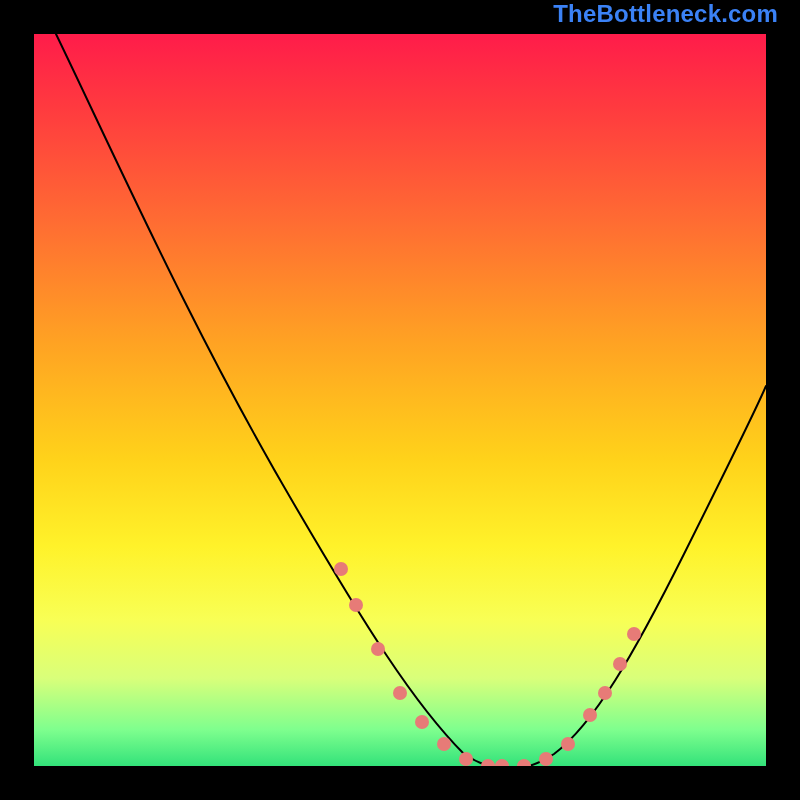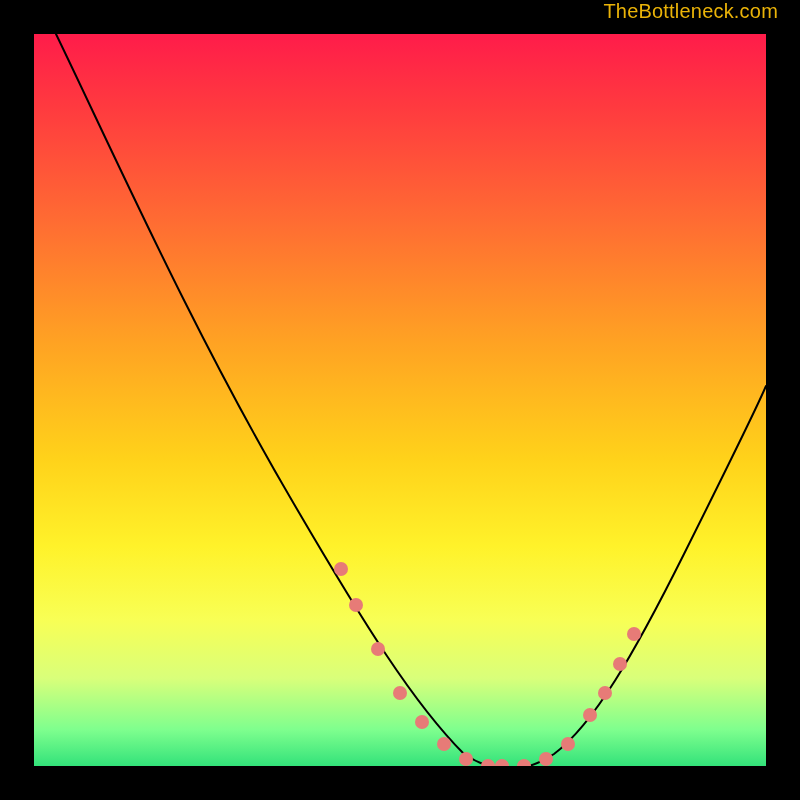--- a/index.html
+++ b/index.html
@@ -57,23 +57,23 @@
   }
   .marker {
     fill: #e77b77;
     stroke: none;
   }
   .watermark {
     position: absolute;
     top: 0;
     right: 22px;
     font-family: Arial, Helvetica, sans-serif;
-    font-size: 20px;
-    font-weight: 400;
-    color: #eab308;
+    font-size: 24px;
+    font-weight: 700;
+    color: #3b82f6;
     letter-spacing: 0.2px;
   }
 </style>
 </head>
 <body>
 
 <div class="frame">
   <div class="plot-area">
     <div class="gradient"></div>
     <svg class="curve-svg" viewBox="0 0 732 732" preserveAspectRatio="none">

